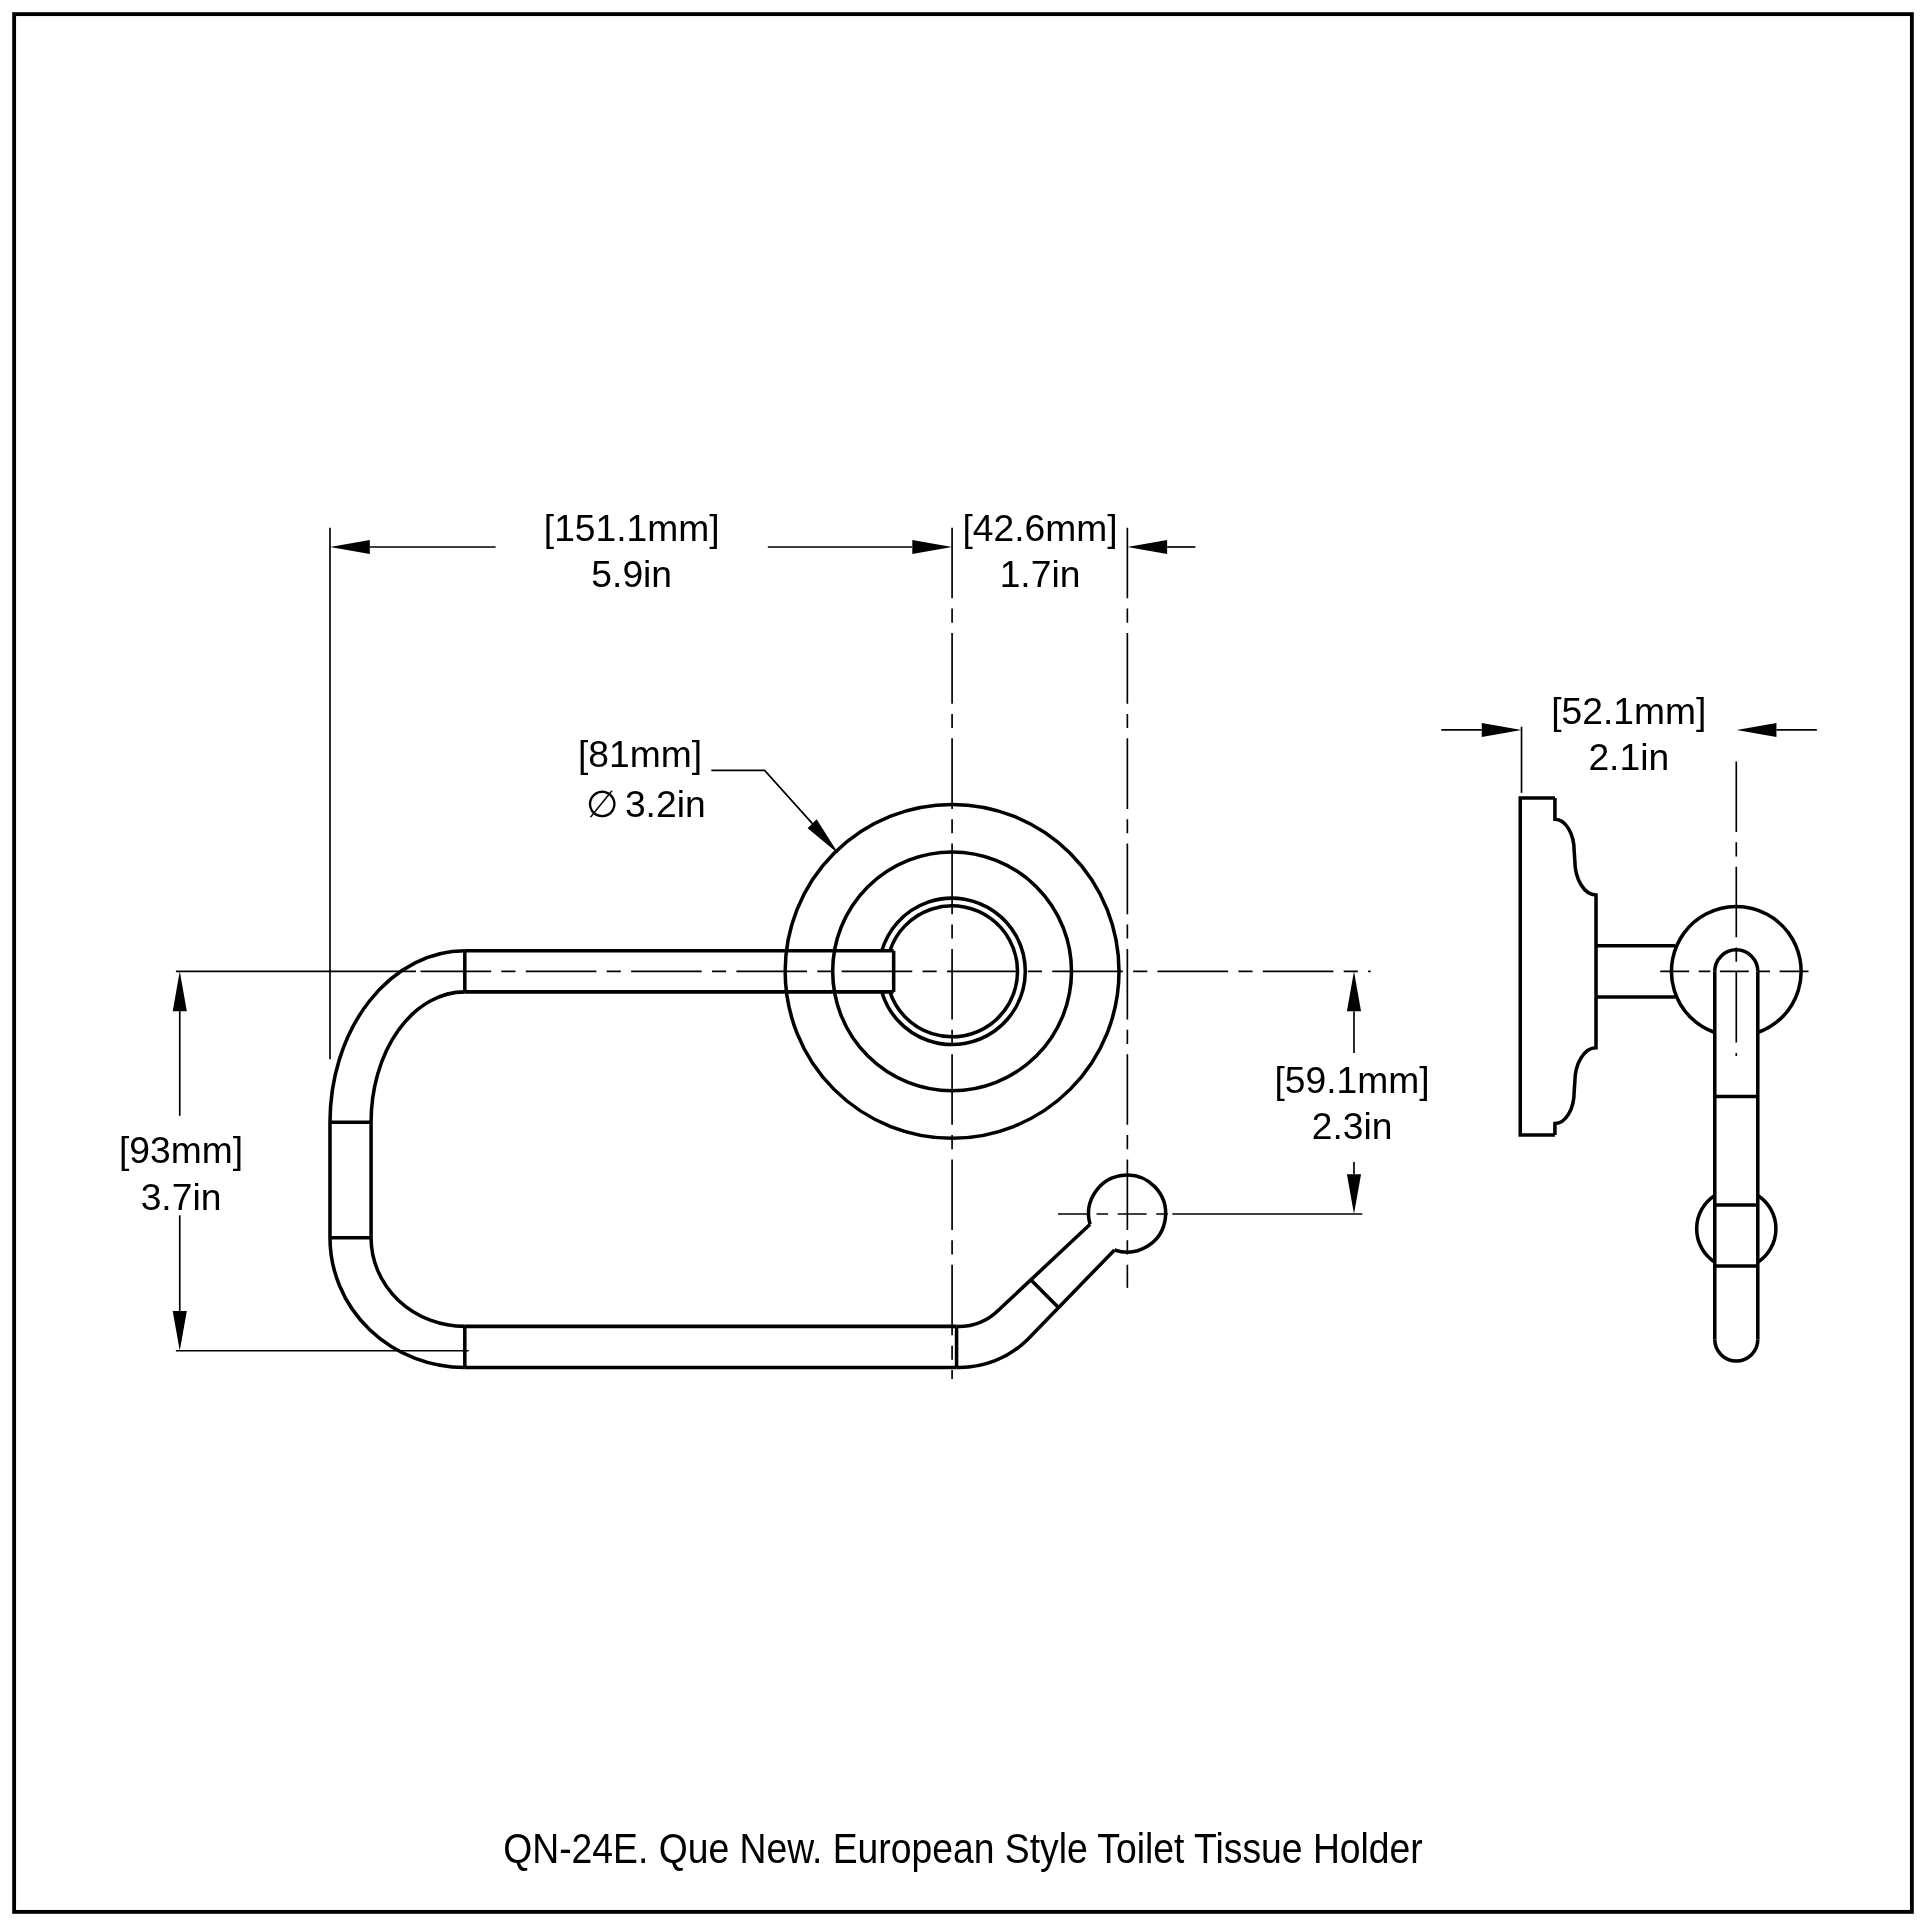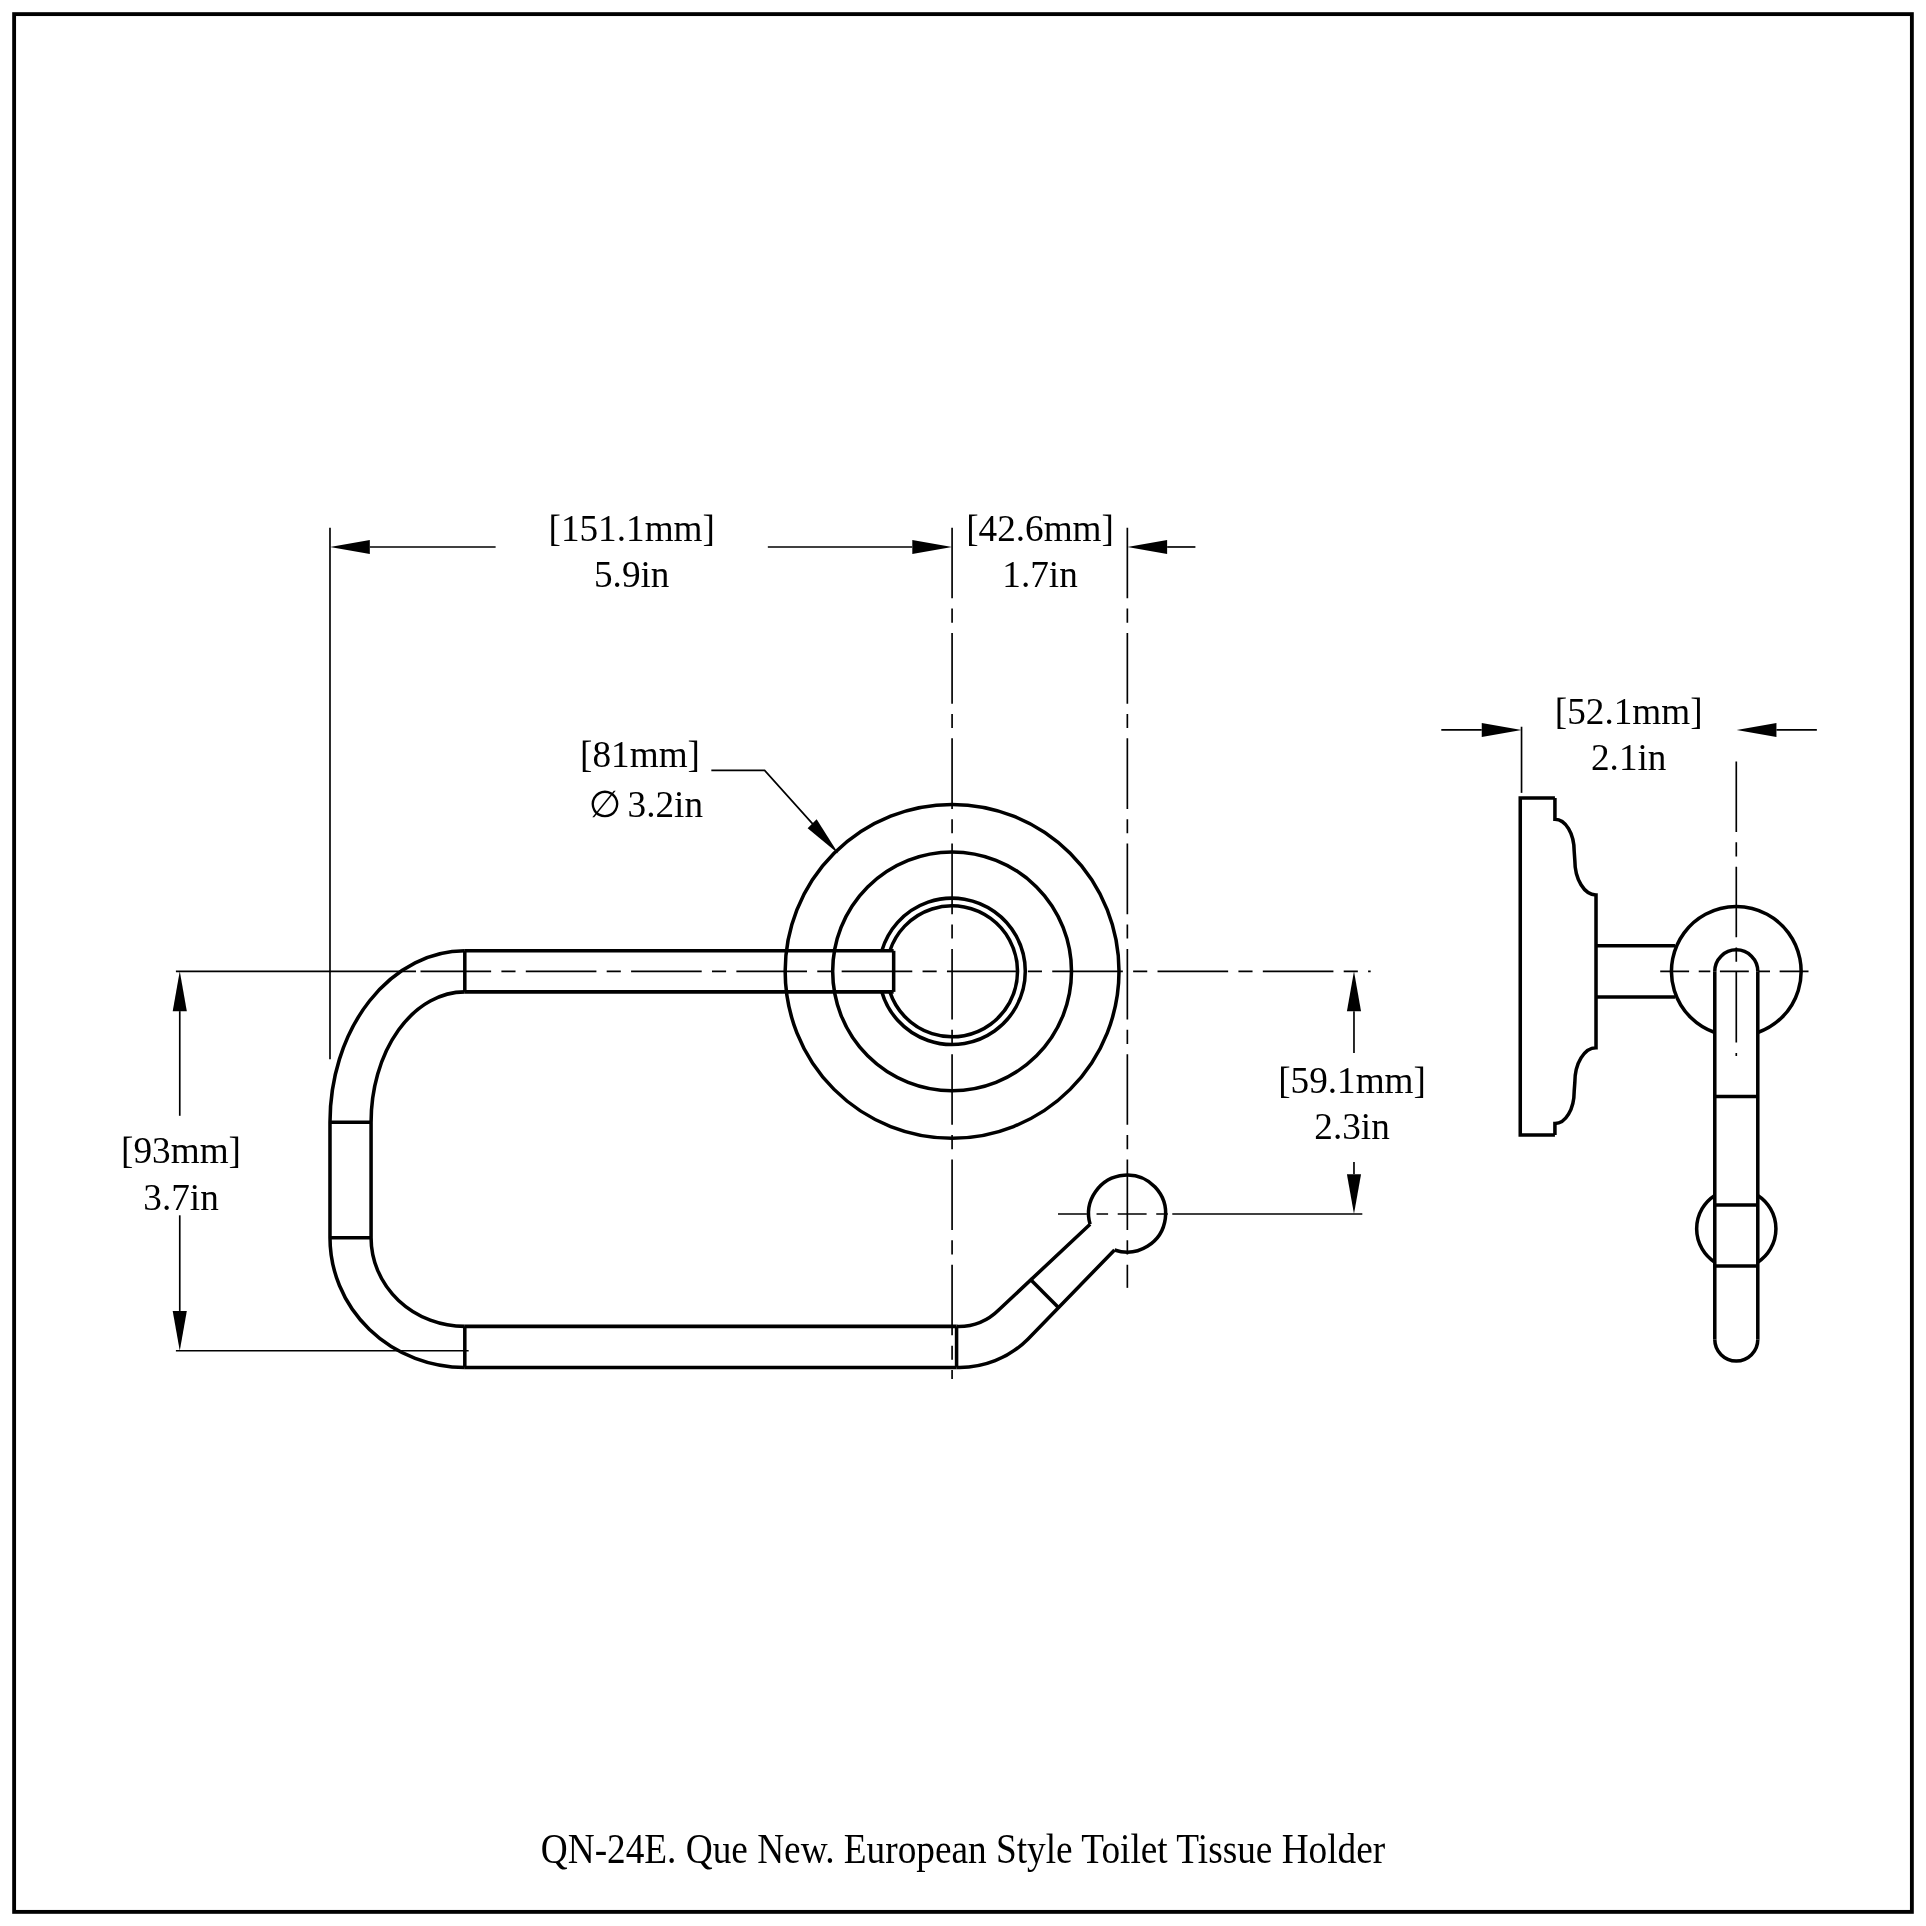--- a/index.html
+++ b/index.html
@@ -1,19 +1,19 @@
 <!DOCTYPE html>
 <html style="font-size:10.3px"><head>
 <meta charset="utf-8">
 <style>
   html,body{
     margin:0;padding:0;width:1926px;height:1926px;background:#ffffff;
     font-family:"Liberation Sans", sans-serif;
   }
-  #stage{position:relative;width:1926px;height:1926px;background:#ffffff;overflow:hidden;font-family:Liberation Serif, serif;}
+  #stage{position:relative;width:1926px;height:1926px;background:#ffffff;overflow:hidden;}
   svg{position:absolute;left:0;top:0;}
   .outline{stroke:#000000;stroke-width:5.5;fill:none;stroke-linecap:butt;}
   .thin{stroke:#000000;stroke-width:2.6;fill:none;}
   .cl{stroke:#000000;stroke-width:2.6;fill:none;stroke-dasharray:110 16 22 16;}
   .cls{stroke:#000000;stroke-width:2.6;fill:none;stroke-dasharray:45 15 18 15;}
   .ah{fill:#000000;stroke:none;}
   .dimtext{font-size:58px;fill:#000000;}
   .captiontext{font-size:66px;fill:#000000;}
 </style>
 </head>

